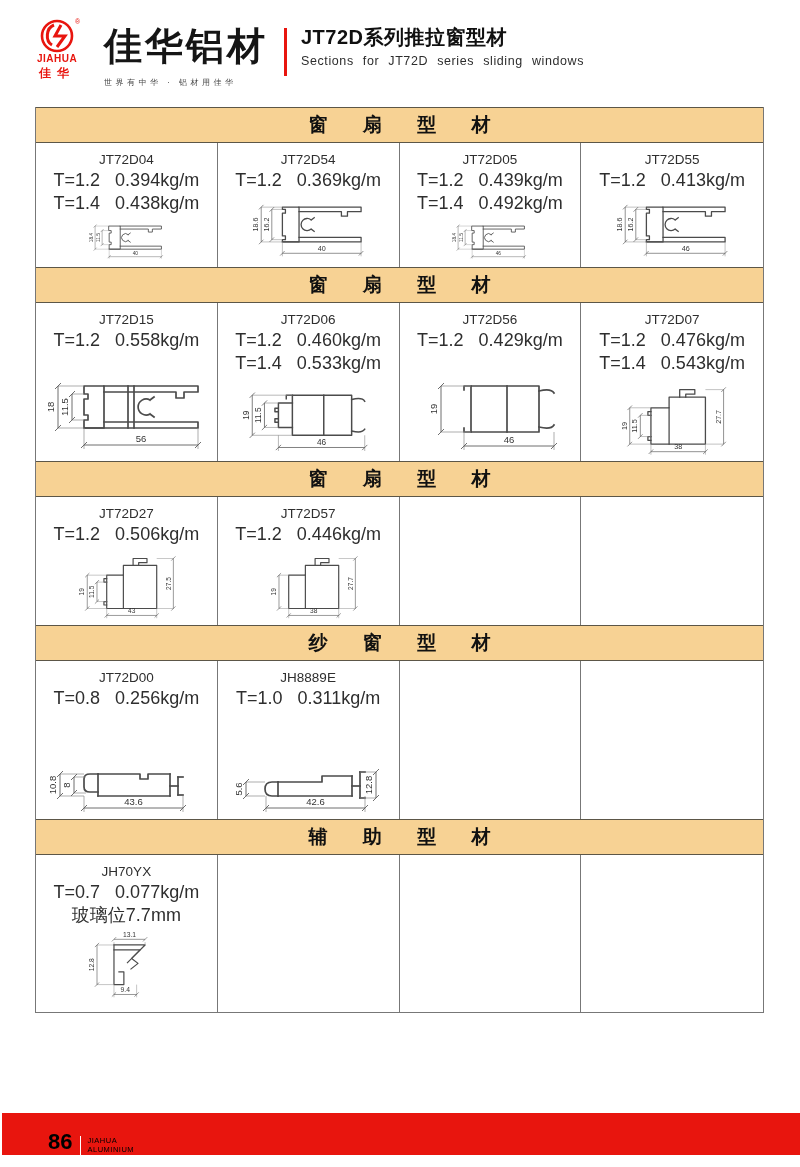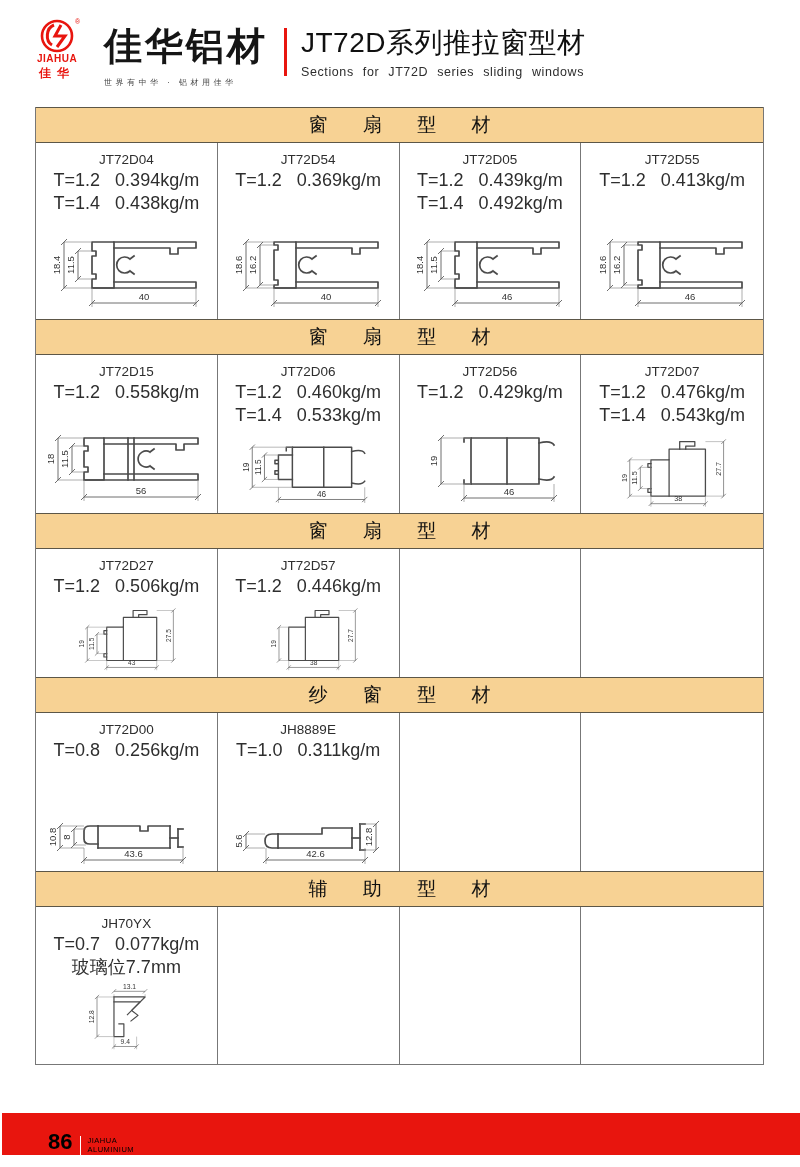--- a/index.html
+++ b/index.html
@@ -7,34 +7,34 @@
        font-family:"Liberation Sans",sans-serif;color:#222;}
 
   
   .header{position:absolute;top:14px;left:28px;right:30px;height:76px;display:flex;align-items:flex-start;}
   .logo{width:60px;text-align:center;flex:none;}
   .brandblock{margin-left:16px;flex:none;}
   .brand{font-size:38px;font-weight:bold;color:#151515;letter-spacing:3px;line-height:1.1;margin-top:12px;}
   .slogan{font-size:8px;color:#4a4a4a;letter-spacing:3.5px;margin-top:9px;}
   .hdivider{width:3px;height:48px;background:#e8150e;margin:14px 14px 0 16px;flex:none;}
   .titleblock{margin-top:10px;}
-  .ptitle{font-size:28px;font-weight:normal;color:#101010;letter-spacing:0.5px;}
+  .ptitle{font-size:20px;font-weight:bold;color:#101010;letter-spacing:0.5px;}
   .psub{font-size:12.5px;color:#2d2d2d;letter-spacing:0.6px;word-spacing:5px;margin-top:3px;}
 
   
   .ptable{position:absolute;left:35px;top:107px;width:729px;
           border-left:1px solid #777;border-right:1px solid #777;border-bottom:1px solid #777;box-sizing:border-box;}
   .secbar{height:34px;background:#f7d294;border-top:1px solid #5c5647;border-bottom:1px solid #5c5647;
           display:flex;align-items:center;justify-content:center;
-          font-size:19px;font-weight:normal;color:#111;letter-spacing:15px;text-indent:15px;}
+          font-size:19px;font-weight:bold;color:#111;letter-spacing:15px;text-indent:15px;}
   .prow{display:grid;grid-template-columns:repeat(4,1fr);}
   .cell{border-right:1px solid #777;display:flex;flex-direction:column;align-items:center;
         padding-top:9px;box-sizing:border-box;overflow:hidden;}
   .cell:last-child{border-right:none;}
-  .r0{height:176px}.r1{height:158px}.r2{height:128px}.r3{height:158px}.r4{height:157px}
+  .r0{height:124px}.r1{height:158px}.r2{height:128px}.r3{height:158px}.r4{height:157px}
   .code{font-size:13.5px;color:#2e2e2e;margin-bottom:2px;}
   .spec,.pnote{font-size:18px;color:#2e2e2e;white-space:pre;line-height:1.3;}
   .cell svg{margin:auto 0 5px;}
 
   
   .prof{fill:none;stroke:#4b4b4b;stroke-width:1.7;stroke-linejoin:round;stroke-linecap:square;}
   .dim{stroke:#5e5e5e;stroke-width:0.9;}
   .ext{stroke:#8a8a8a;stroke-width:0.7;}
   .dimt{font-size:9.5px;fill:#333;font-family:"Liberation Sans",sans-serif;}
 

